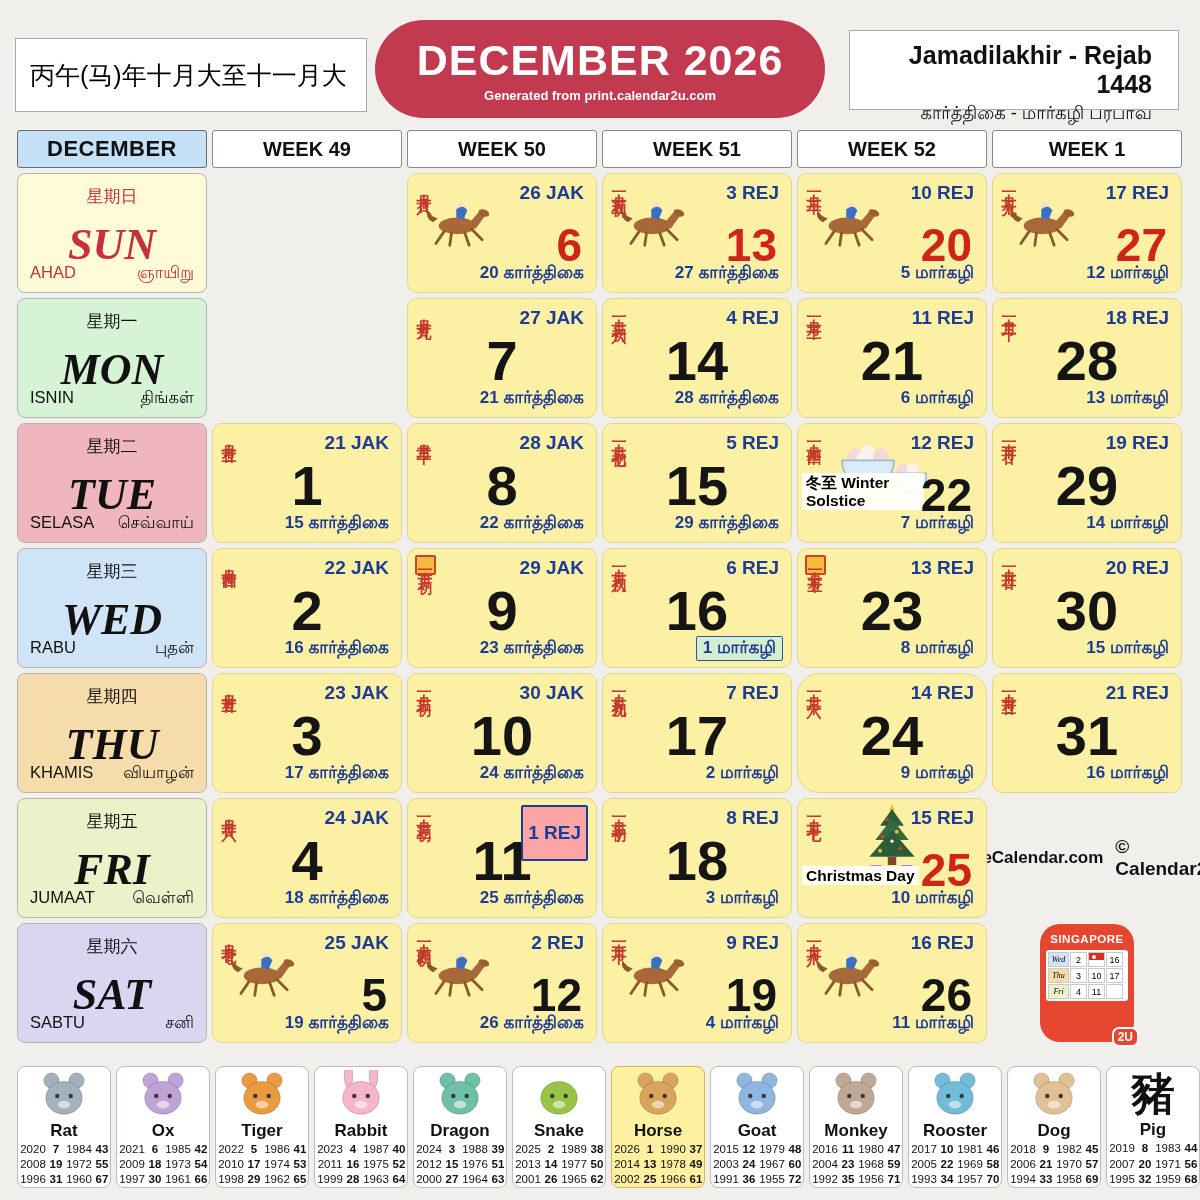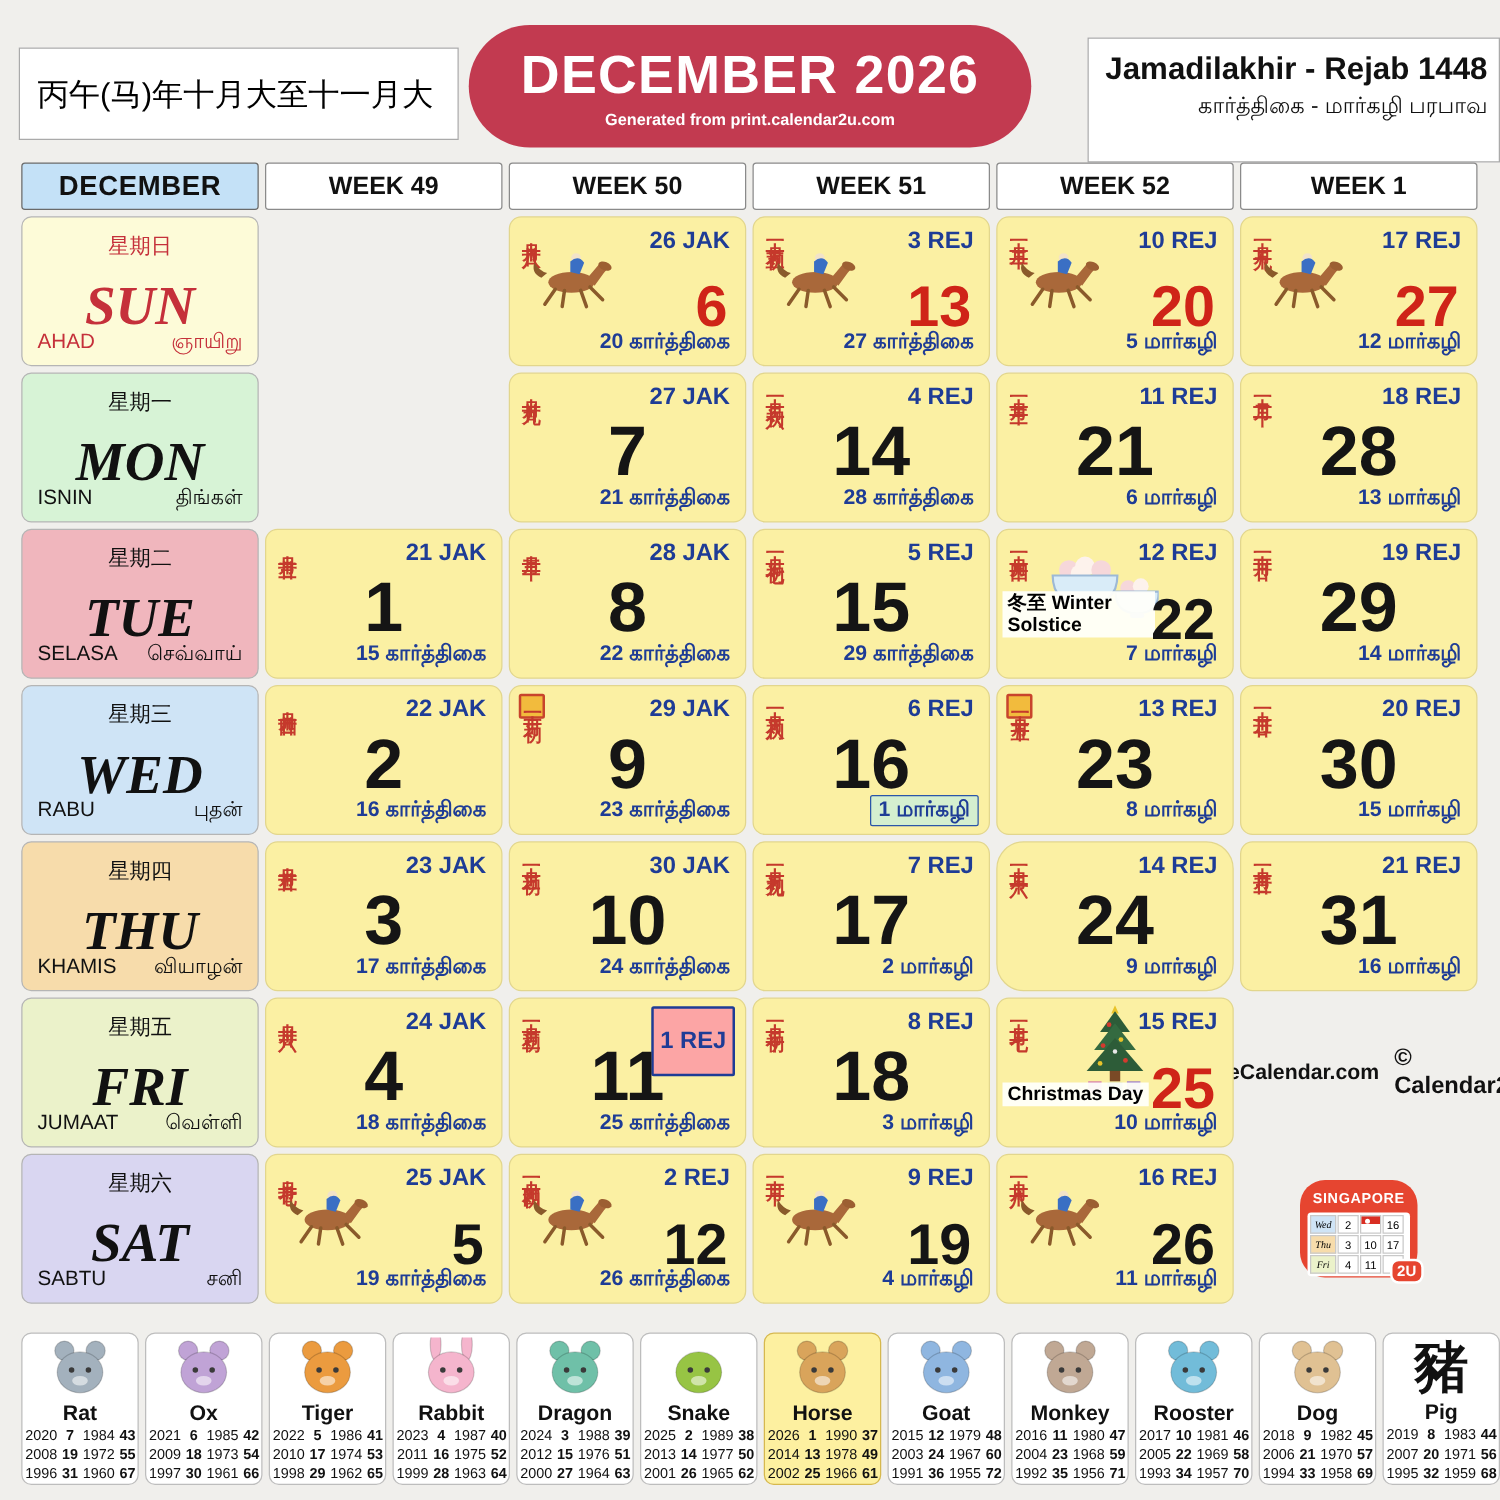--- a/index.html
+++ b/index.html
@@ -6,22 +6,22 @@
   .page{position:relative;width:1200px;height:1200px;background:#f0efec;overflow:hidden;
         font-family:"Liberation Sans",sans-serif;color:#111;}
   
   .hdr-left{position:absolute;left:15px;top:38px;width:352px;height:74px;background:#fff;
             border:1px solid #aaa;display:flex;align-items:center;padding-left:14px;box-sizing:border-box;
             font-size:25px;color:#000;}
   .hdr-badge{position:absolute;left:375px;top:20px;width:450px;height:98px;background:#c23a50;
              border-radius:50px;text-align:center;color:#fff;}
   .badge-title{font-size:43px;font-weight:800;letter-spacing:1px;margin-top:16px;}
   .badge-sub{font-size:13px;font-weight:bold;margin-top:3px;}
-  .hdr-right{position:absolute;right:0;top:30px;width:330px;height:100px;background:#fff;
-             border:1px solid #aaa;box-sizing:border-box;text-align:right;padding:10px 9px;}
+  .hdr-right{position:absolute;right:21px;top:30px;width:330px;height:80px;background:#fff;
+             border:1px solid #aaa;box-sizing:border-box;text-align:right;padding:10px 26px;}
   .hr1{font-size:25px;font-weight:bold;}
   .hr2{font-size:18px;font-weight:normal;margin-top:4px;}
   
   .grid{position:absolute;left:17px;top:130px;display:grid;
         grid-template-columns:repeat(6,190px);grid-template-rows:38px repeat(7,120px);gap:5px;}
   .whead{background:#fff;border:1.5px solid #8a8a8a;border-radius:3px;display:flex;align-items:center;
          justify-content:center;font-size:20px;font-weight:bold;}
   .mhead{background:#c4e1f7;border:1.5px solid #6a6a6a;font-size:22px;letter-spacing:.5px;}
   
   .dl{position:relative;border-radius:8px;border:1px solid #b5b5b5;}
@@ -54,21 +54,21 @@
          font-weight:bold;font-size:15.5px;line-height:1.12;padding:1px 4px;max-width:114px;color:#000;}
   .ic{display:none;position:absolute;}
   .ic-horse{left:14px;top:24px;}
   .ic-bowls{left:50%;transform:translateX(-62%);top:16px;}
   .ic-tree{left:50%;transform:translateX(-50%);top:4px;}
   
   .credit{display:flex;flex-direction:row;align-items:center;justify-content:center;gap:12px;}
   .credit .c1{font-size:17px;font-weight:bold;}
   .credit .c2{font-size:19px;font-weight:bold;}
   .appcell{display:flex;align-items:center;justify-content:center;}
-  .appicon{position:relative;width:94px;height:78px;background:#e64530;border-radius:20px;}
+  .appicon{position:relative;width:94px;height:118px;background:#e64530;border-radius:20px;}
   .appname{text-align:center;color:#fff;font-weight:bold;font-size:11.5px;letter-spacing:.5px;padding-top:9px;}
   .minical{width:78px;margin:5px auto 0;background:#fff;border-radius:3px;padding:2px;
            display:grid;grid-template-columns:21px 17px 17px 17px;grid-auto-rows:15px;gap:1px;}
   .mc{border:1px solid #c9c9c9;font-size:9px;display:flex;align-items:center;justify-content:center;
       background:#fff;color:#000;box-sizing:border-box;}
   .mc.dayn{font-family:"Liberation Serif",serif;font-style:italic;font-size:8px;}
   .mc.wed{background:#cfe4f6;} .mc.thu{background:#f7dcab;} .mc.fri{background:#ebf2ca;}
   .mc.flagcell{background:linear-gradient(#d92e23 50%,#fff 50%);position:relative;}
   .mc.flagcell::after{content:"";position:absolute;left:3px;top:2px;width:4px;height:4px;border-radius:50%;background:#fff;}
   .badge2u{position:absolute;right:-5px;bottom:-5px;background:#e64530;border:2.5px solid #fff;

